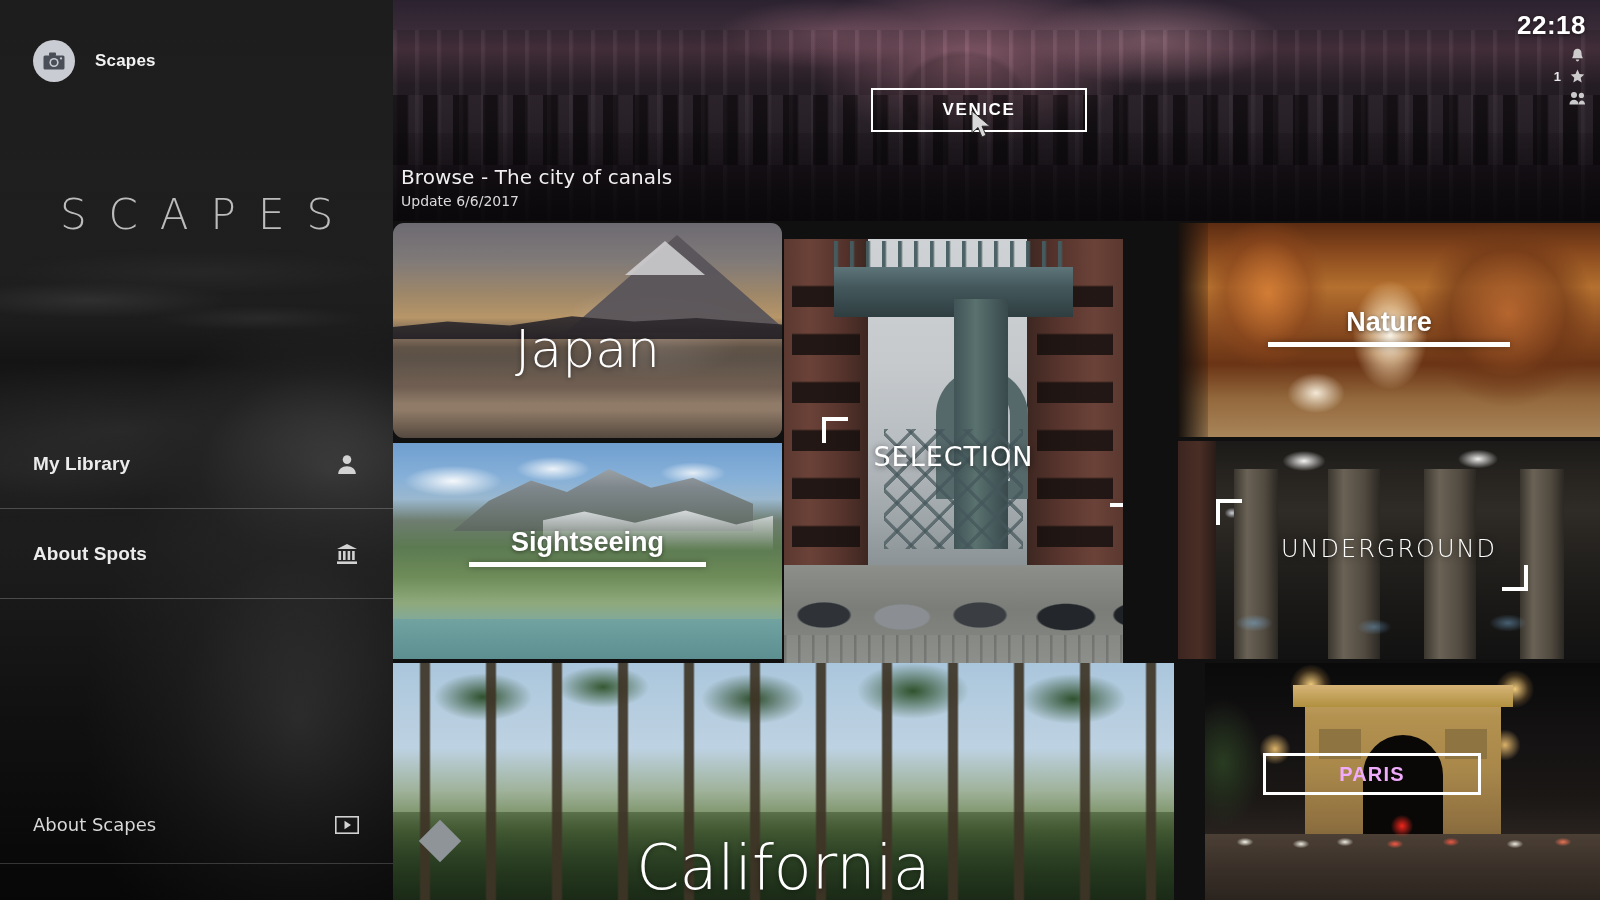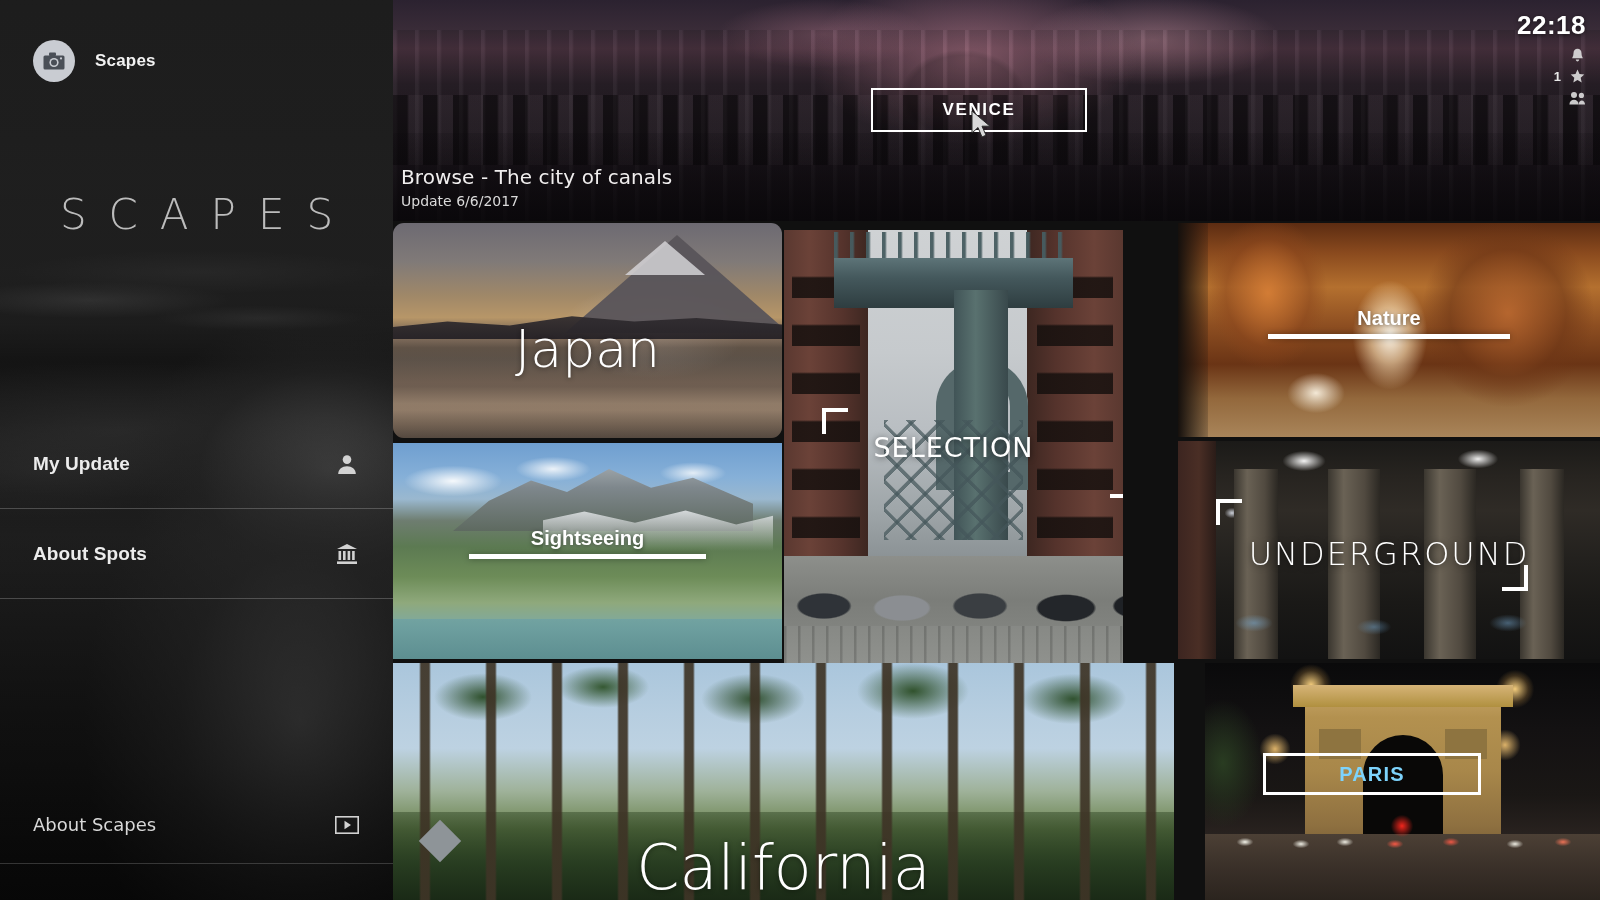--- a/index.html
+++ b/index.html
@@ -179,21 +179,21 @@
     position:absolute; left:150px; top:64px; width:230px; height:44px;
     background:linear-gradient(180deg, rgba(240,242,245,0.85) 0%, rgba(210,215,218,0) 100%);
     clip-path:polygon(0 30%, 18% 10%, 40% 36%, 62% 8%, 84% 40%, 100% 20%, 100% 100%, 0 100%);
   }
   .sight-lake {
     position:absolute; left:0; bottom:0; width:389px; height:40px;
     background:linear-gradient(180deg, rgba(112,162,162,0.9) 0%, rgba(92,142,144,0.95) 100%);
   }
 
   
-  .t-selection { left:391px; top:230px; width:339px; height:436px; }
+  .t-selection { left:391px; top:239px; width:339px; height:436px; }
   .sel-img {
     background:
       linear-gradient(180deg, #cfd2d4 0%, #c6cacd 28%, #b9bec2 46%, #9fa6a9 64%, #7f8689 82%, #6b7275 100%);
   }
   .sel-left-bldg {
     position:absolute; left:0; top:0; width:84px; height:436px;
     background:linear-gradient(90deg, #5a3830 0%, #6b4238 30%, #55332c 70%, #3d2721 100%);
   }
   .sel-right-bldg {
     position:absolute; right:0; top:0; width:96px; height:436px;
@@ -377,21 +377,21 @@
     position:absolute; left:0; right:0; text-align:center;
     font-family:"DejaVu Sans", sans-serif;
     font-weight:300; color:#ffffff;
     text-shadow:0 1px 5px rgba(0,0,0,0.45);
   }
   .lbl-japan { top:96px; font-size:52px; }
   .lbl-cal { top:168px; font-size:62px; }
 
   .lbl-bar-wrap { position:absolute; left:0; right:0; text-align:center; }
   .lbl-bar-text {
-    font-size:20px; font-weight:bold; color:#ffffff;
+    font-size:27px; font-weight:bold; color:#ffffff;
     text-shadow:0 1px 4px rgba(0,0,0,0.5);
     display:block;
   }
   .lbl-bar {
     height:5px; background:#ffffff; margin:4px auto 0;
     box-shadow:0 0 6px rgba(0,0,0,0.35);
   }
   .bar-sight { width:237px; }
   .bar-nature { width:242px; }
 
@@ -401,30 +401,30 @@
   .cf-br { border-right:4px solid #fff; border-bottom:4px solid #fff; width:26px; height:26px; right:0; bottom:0; }
 
   .lbl-selection {
     position:absolute; left:0; right:0; top:202px; text-align:center;
     font-size:27px; font-weight:400; letter-spacing:1px; color:#fff;
     font-family:"DejaVu Sans", sans-serif;
     text-shadow:0 1px 6px rgba(0,0,0,0.55);
   }
   .lbl-under {
     position:absolute; left:0; right:0; top:94px; text-align:center;
-    font-size:32px; font-weight:300; letter-spacing:2px; color:#fff;
+    font-size:24px; font-weight:300; letter-spacing:2px; color:#fff;
     font-family:"DejaVu Sans", sans-serif;
     text-shadow:0 1px 6px rgba(0,0,0,0.6);
   }
 
   .paris-box {
     position:absolute; left:58px; top:90px; width:218px; height:42px;
     border:3px solid #ffffff; display:flex; align-items:center; justify-content:center;
   }
-  .paris-box span { font-size:20px; font-weight:bold; color:#7dd3fc; letter-spacing:1.2px; }
+  .paris-box span { font-size:20px; font-weight:bold; color:#f0abfc; letter-spacing:1.2px; }
 
   
   .status { position:absolute; right:14px; top:10px; text-align:left; z-index:40; }
   .clock { font-size:26px; font-weight:bold; color:#ffffff; letter-spacing:0.5px; text-shadow:0 1px 4px rgba(0,0,0,0.6); }
   .status-icons { margin-top:6px; display:flex; flex-direction:column; align-items:flex-end; gap:4px; }
   .status-row { display:flex; align-items:center; gap:8px; }
   .status-count { font-size:13px; font-weight:bold; color:#e8e8e8; }
   .status-ic { width:17px; height:17px; display:flex; align-items:center; justify-content:center; color:#e3e3e3; opacity:0.88; }
 </style>
 </head>
@@ -449,21 +449,21 @@
           </svg>
         </div>
         <div class="brand-name">Scapes</div>
       </div>
 
       <div class="wordmark">SCAPES</div>
 
       <div class="menu">
 
         <div class="menu-item">
-          <div class="menu-label">My Update</div>
+          <div class="menu-label">My Library</div>
           <div class="menu-icon">
             <svg width="22" height="22" viewBox="0 0 22 22" aria-hidden="true">
               <circle cx="11" cy="6.6" r="4.3" fill="currentColor"></circle>
               <path d="M2.2 21c0-4.9 3.9-7.8 8.8-7.8s8.8 2.9 8.8 7.8z" fill="currentColor"></path>
             </svg>
           </div>
         </div>
 
 
         <div class="menu-item">

